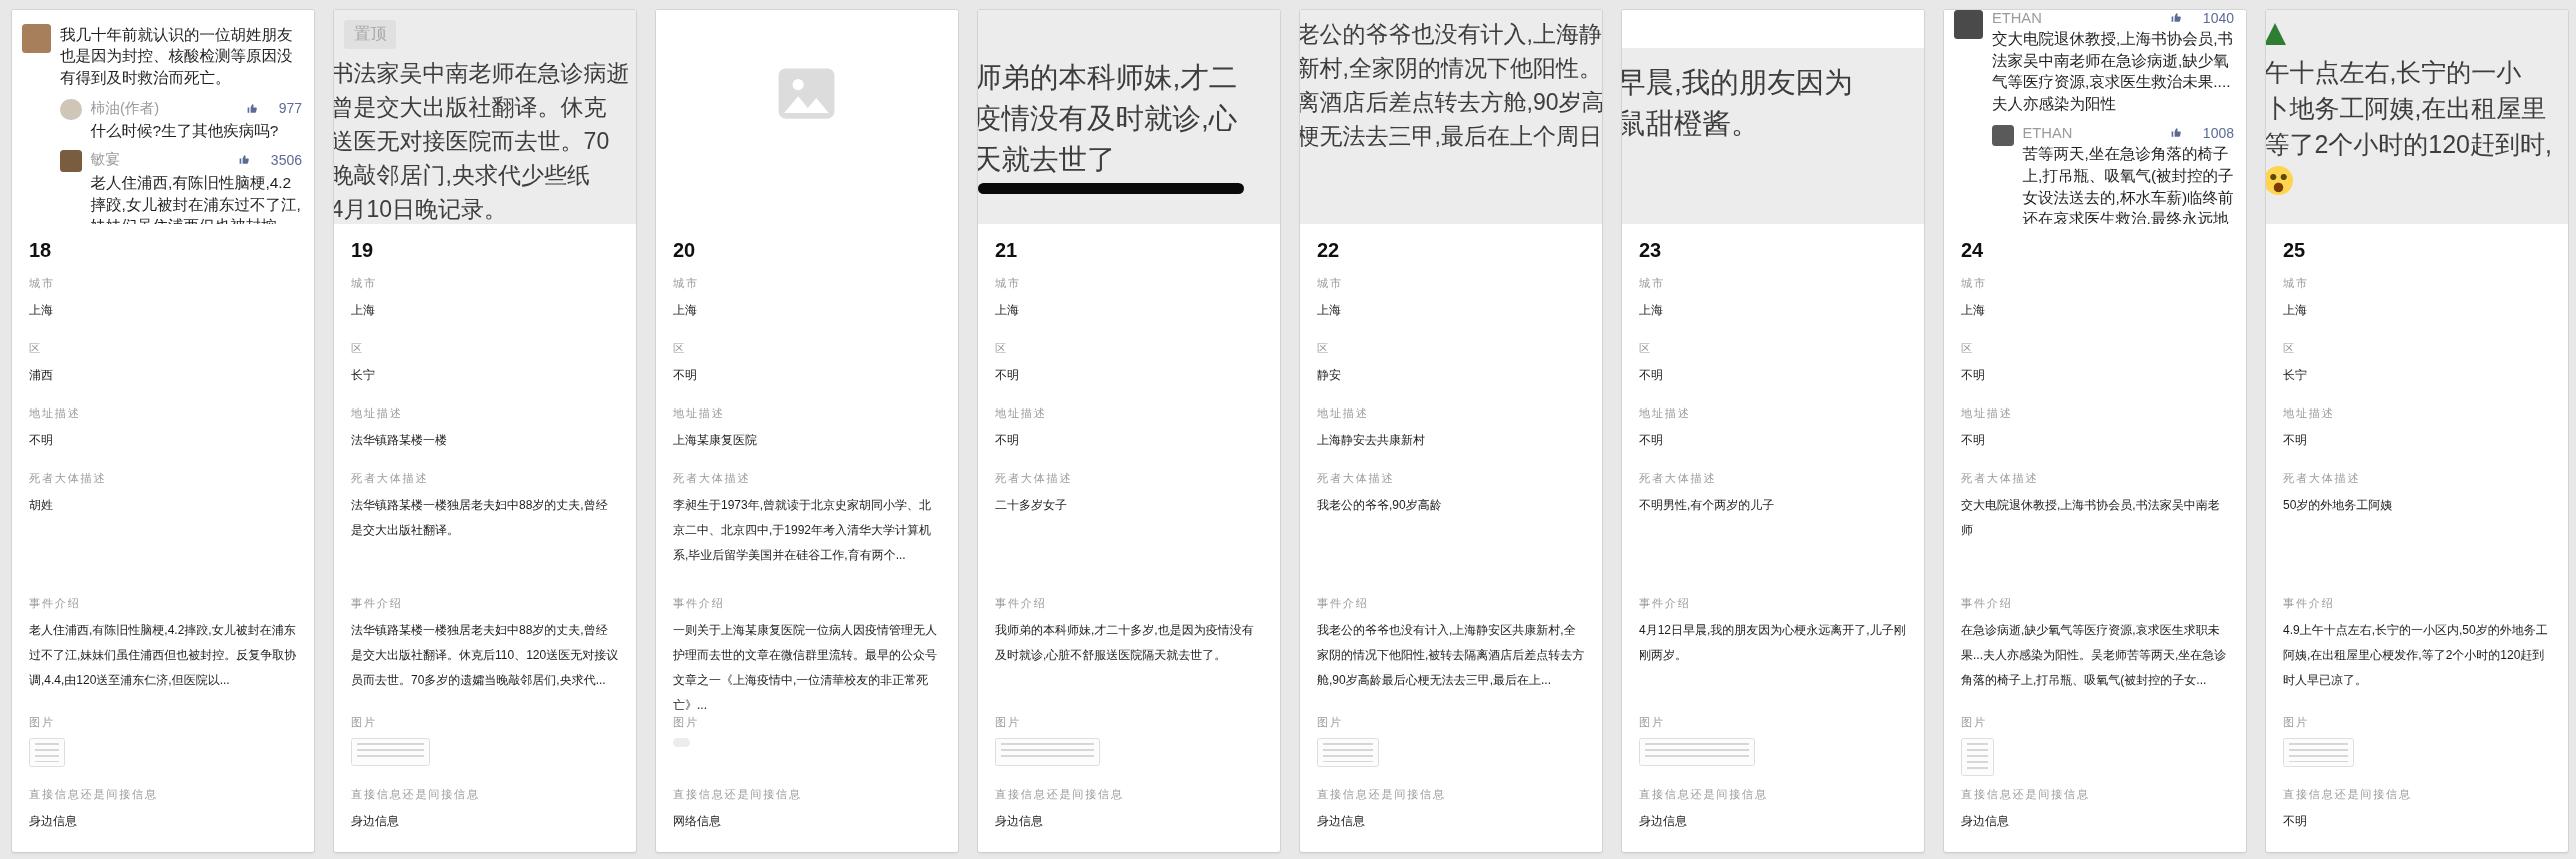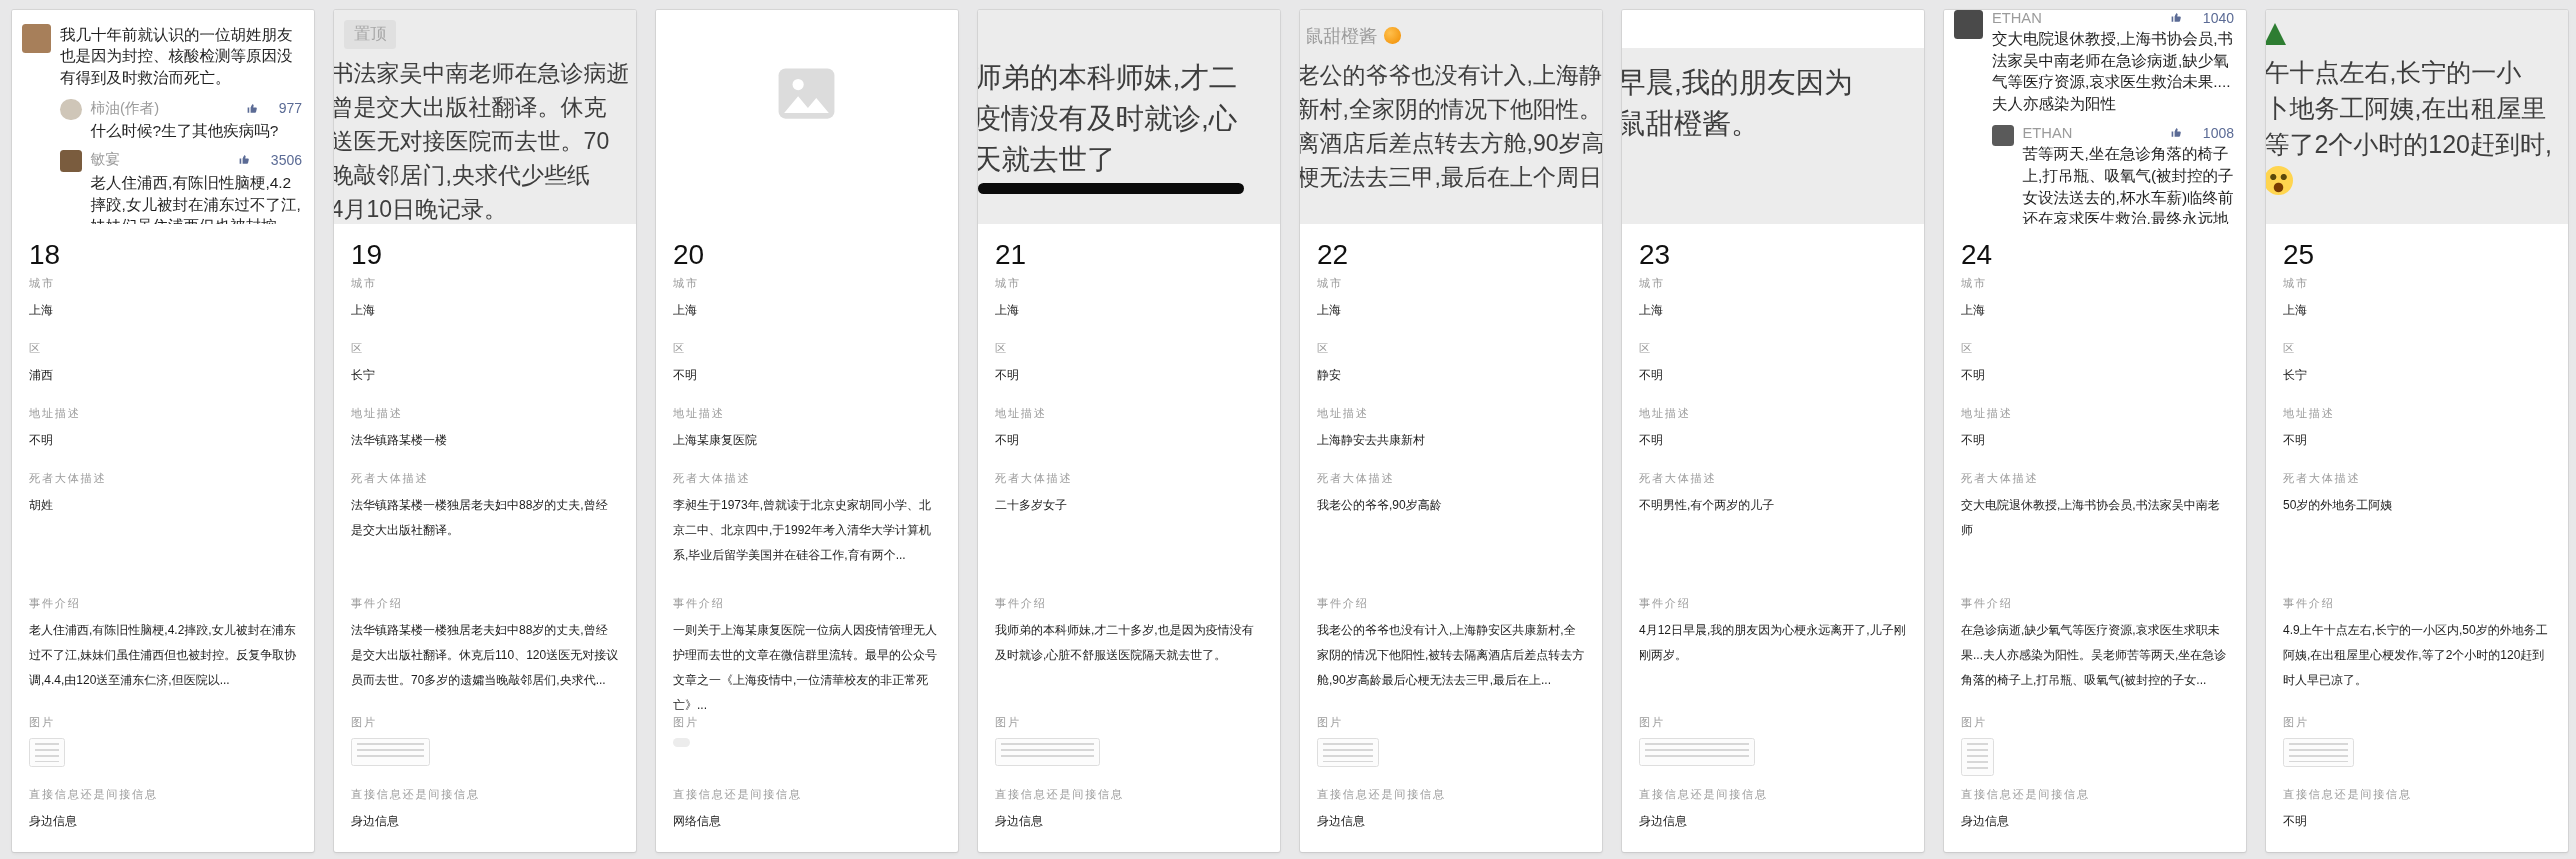--- a/index.html
+++ b/index.html
@@ -43,21 +43,21 @@
                border-right:11.2px solid transparent; border-bottom:22.4px solid #2e7d32; }
   .cry-icon { display:inline-block; width:29px; height:29px; border-radius:50%; margin-top:3.5px;
               background: radial-gradient(circle at 32% 38%, #5b4a0a 2.6px, transparent 3.5px),
                           radial-gradient(circle at 68% 38%, #5b4a0a 2.6px, transparent 3.5px),
                           radial-gradient(circle at 50% 74%, #7a3b00 4.3px, transparent 5.2px), #ffd54f; }
   .dot-tangerine { display:inline-block; width:16.4px; height:16.4px; border-radius:50%;
                    background:radial-gradient(circle at 35% 35%, #ffc04d, #f08c00); }
 
   
   .content { padding:14px 17px 0 17px; flex:1; }
-  .card-number { height:38px; font-size:28px; font-weight:400; color:#101010; padding-top:1.7px; }
+  .card-number { height:38px; font-size:20px; font-weight:700; color:#101010; padding-top:1.7px; }
   .field-label { font-size:11.2px; color:#9c9c9c; letter-spacing:1.7px; }
   .field-value { margin-top:7px; font-size:12px; color:#1c1c1c; line-height:25px; }
   .f-simple { height:65px; }
   .f-deceased { height:125px; }
   .f-deceased .field-value { max-height:102px; overflow:hidden; }
   .f-event { height:119px; }
   .f-event .field-value { max-height:102px; overflow:hidden; }
   .f-image { height:72px; }
   .thumb { margin-top:8.6px; }
   .thumb-box { background:#fcfcfc; border:0.9px solid #dedede; border-radius:2.6px; position:relative; overflow:hidden; }
@@ -261,24 +261,20 @@
       </div>
       <div class="field f-direct">
         <div class="field-label">直接信息还是间接信息</div>
         <div class="field-value">身边信息</div>
       </div>
     </div>
   </article>
 
   <article class="card">
     <div class="cover cov-gray">
-        <div class="g-header">
-          <span class="g-author-name">鼠甜橙酱</span>
-          <span class="dot-tangerine"></span>
-        </div>
         <div class="g-lines m">
           <div class="g-line">老公的爷爷也没有计入,上海静</div>
           <div class="g-line">新村,全家阴的情况下他阳性。</div>
           <div class="g-line">离酒店后差点转去方舱,90岁高</div>
           <div class="g-line">梗无法去三甲,最后在上个周日</div>
         </div>
       </div>
     <div class="content">
       <div class="card-number">22</div>
       <div class="field f-simple">

